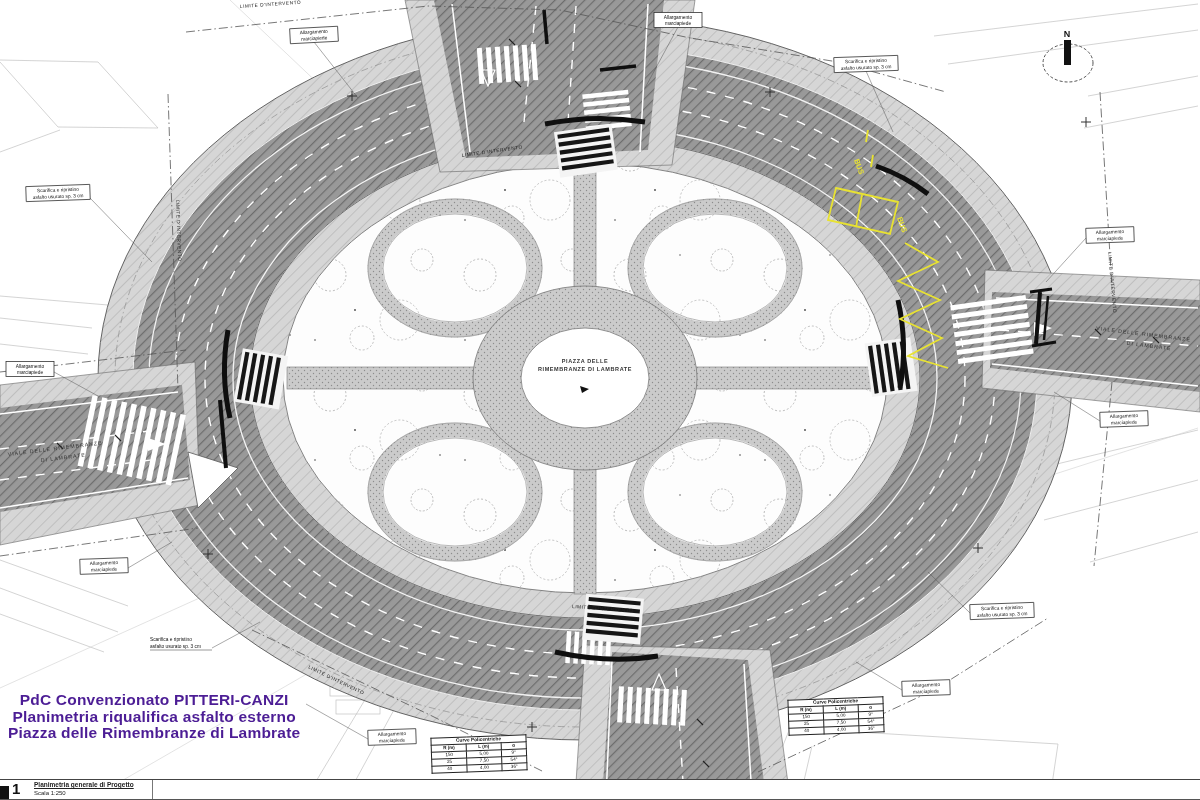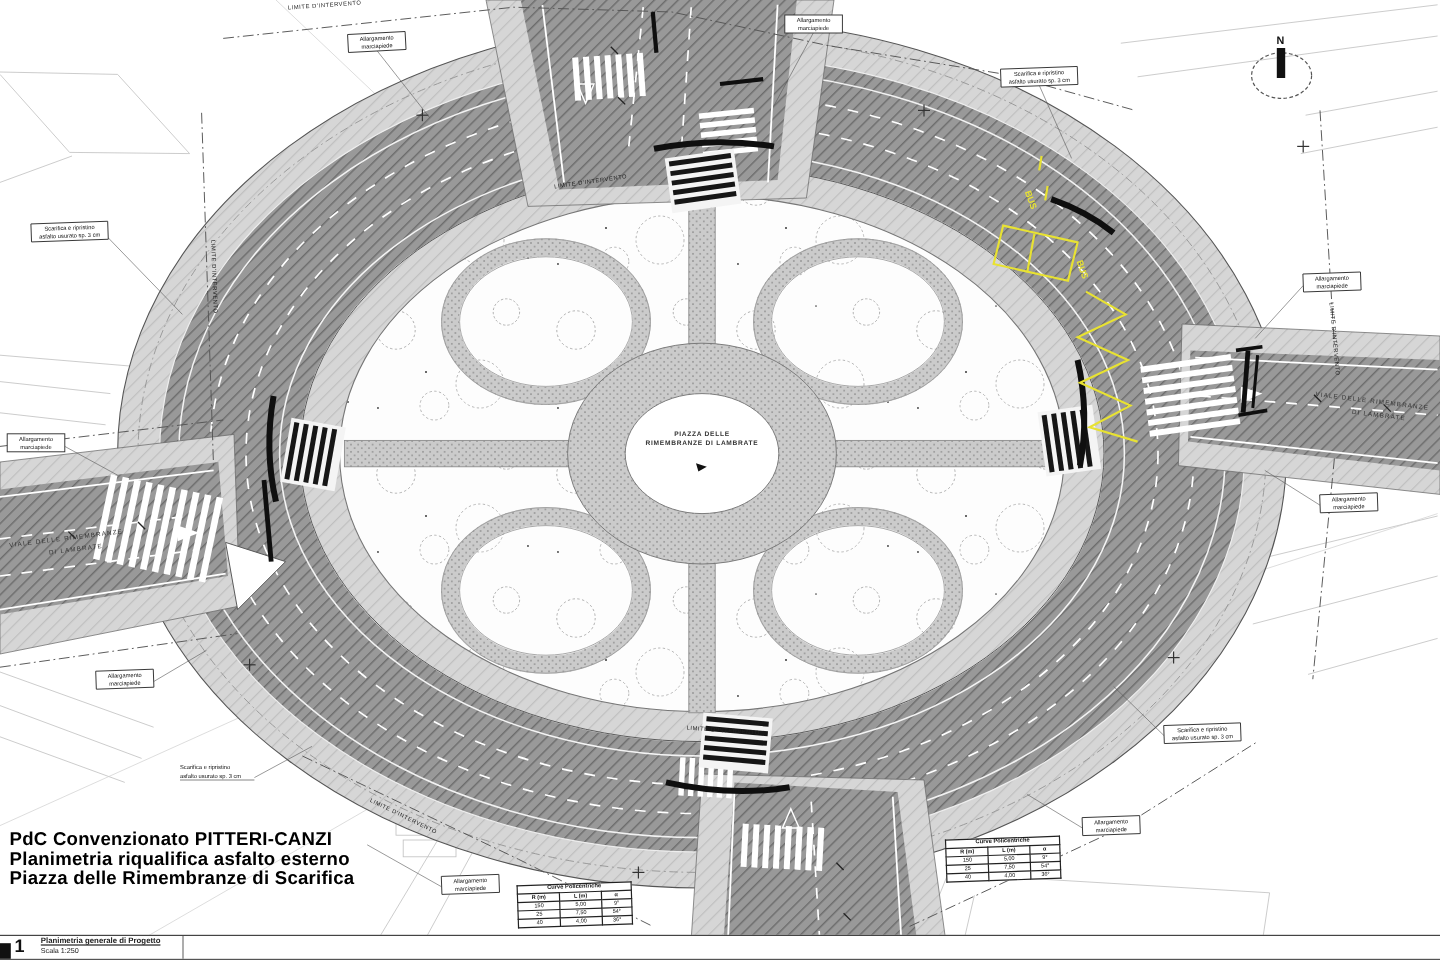--- a/index.html
+++ b/index.html
@@ -1,20 +1,20 @@
 <!DOCTYPE html>
 <html><head>
 <meta charset="utf-8">
 <style>
   html,body{margin:0;padding:0;background:#fff;}
   #stage{position:relative;width:1200px;height:800px;overflow:hidden;background:#fff;
          font-family:"Liberation Sans",sans-serif;}
   #plan-svg{position:absolute;left:0;top:0;}
-  .title-block{position:absolute;left:8px;top:692px;color:#000000;font-weight:bold;
-               font-size:15.5px;line-height:16.5px;letter-spacing:.2px;}
+  .title-block{position:absolute;left:8px;top:692px;color:#4c1d95;font-weight:bold;
+               font-size:15.5px;line-height:16.5px;letter-spacing:.2px;text-align:center;}
   .footer{position:absolute;left:0;top:779px;width:1200px;height:19px;
           border-top:1px solid #444;border-bottom:1px solid #555;background:#fff;}
   .footer .sheet-no{position:absolute;left:12px;top:0px;font-size:15px;font-weight:bold;color:#111;}
   .footer .black-chip{position:absolute;left:0;top:6px;width:9px;height:13px;background:#111;}
   .footer .cap{position:absolute;left:34px;top:1px;font-size:6.5px;color:#222;
                text-decoration:underline;font-weight:bold;}
   .footer .scale{position:absolute;left:34px;top:10px;font-size:6px;color:#222;}
   .footer .vsep{position:absolute;left:152px;top:0;height:19px;border-left:1px solid #777;}
   .ctable{position:absolute;background:#fff;border:0.5px solid #222;border-collapse:collapse;
           font-size:4.6px;color:#111;transform:rotate(-2deg);}
@@ -466,21 +466,21 @@
           <td>40</td>
           <td>4,00</td>
           <td>36°</td>
         </tr>
 </tbody>
     </table>
 
 <div class="title-block">
   <div>PdC Convenzionato PITTERI-CANZI</div>
   <div>Planimetria riqualifica asfalto esterno</div>
-  <div>Piazza delle Rimembranze di Scarifica</div>
+  <div>Piazza delle Rimembranze di Lambrate</div>
 </div>
 
 <div class="footer">
   <div class="black-chip"></div>
   <div class="sheet-no">1</div>
   <div class="cap">Planimetria generale di Progetto</div>
   <div class="scale">Scala 1:250</div>
   <div class="vsep"></div>
 </div>
 

